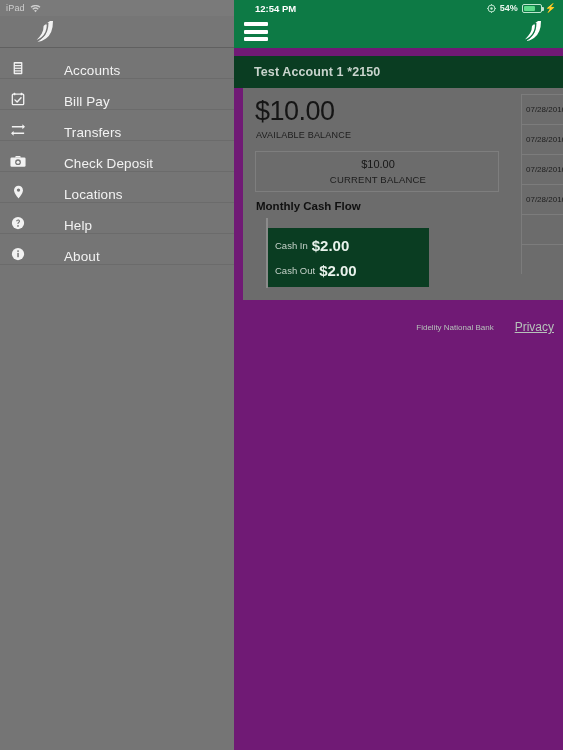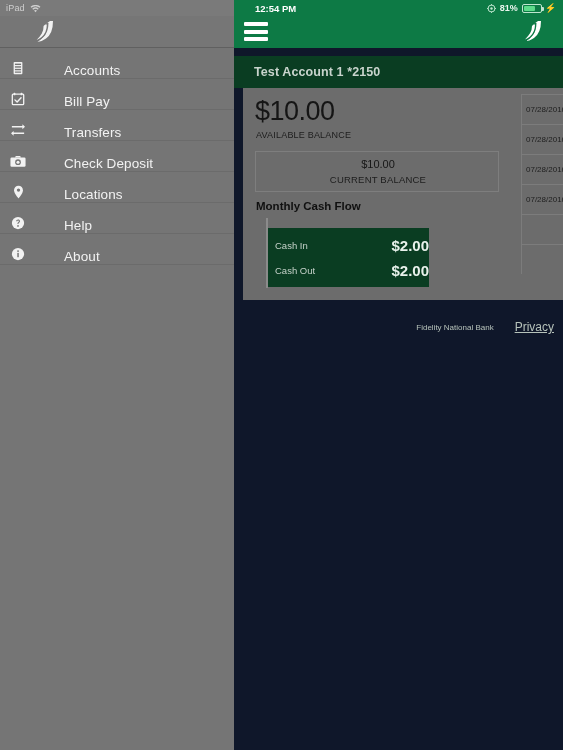--- a/index.html
+++ b/index.html
@@ -33,21 +33,21 @@
   .side-sep { position:absolute; left:0; top:47px; width:234px; height:1px; background:#606060; }
   .menu { position:absolute; left:0; top:48px; width:234px; }
   .menu-item { position:relative; height:31px; display:flex; align-items:flex-end;
                border-bottom:1px solid #6b6b6b; padding-left:6px;gap:28px; }
   .menu-icon { width:24px; height:20px; display:flex; align-items:center; justify-content:center;
                margin-right:6px; flex:0 0 24px; }
   .menu-label { font-size:13.5px; color:#f2f2f2; letter-spacing:.1px; }
   .menu-fill { position:absolute; left:0; top:296px; width:234px; height:454px; background:#757575; }
 
   
-  .main { position:absolute; left:234px; top:0; width:329px; height:750px; background:#0f172a; z-index:20; }
+  .main { position:absolute; left:234px; top:0; width:329px; height:750px; background:#701a75; z-index:20; }
   .navbar { position:absolute; left:0; top:16px; width:329px; height:32px; background:#0d7a45; }
   .hamburger { position:absolute; left:10px; top:6px; width:24px; height:19px;
                display:flex; flex-direction:column; justify-content:space-between; }
   .hamburger span { display:block; height:4px; background:#fff; border-radius:1px; }
   .nav-logo { position:absolute; right:18px; top:4px; width:24px; height:23px; }
 
   .acct-header { position:absolute; left:0; top:56px; width:329px; height:32px; background:#0a3d22; }
   .acct-header-inner { position:absolute; left:20px; top:0; height:32px; display:flex; align-items:center; }
   .acct-title { font-size:12.5px; font-weight:bold; color:#c9d4cd; letter-spacing:.1px; }
 
@@ -57,21 +57,21 @@
   .avail-amt { position:absolute; left:12px; top:8px; font-size:27px; color:#151515; letter-spacing:-.5px; }
   .avail-lbl { position:absolute; left:13px; top:42px; font-size:9px; color:#1d1d1d; letter-spacing:.2px; }
 
   .cur-box { position:absolute; left:12px; top:63px; width:244px; height:41px; border:1px solid #7e7e7e; }
   .cur-amt { position:absolute; top:6px; left:0; width:244px; text-align:center; font-size:11px; color:#161616; }
   .cur-lbl { position:absolute; top:22px; left:0; width:244px; text-align:center; font-size:9.5px; color:#1d1d1d; letter-spacing:.2px; }
 
   .cf-title { position:absolute; left:13px; top:112px; font-size:11.5px; font-weight:bold; color:#101010; }
   .cf-chart { position:absolute; left:23px; top:130px; width:230px; height:70px; }
   .cf-axis { position:absolute; left:0; top:0; width:2px; height:70px; background:#8b8b8b; }
-  .cf-bar { position:absolute; left:2px; height:34px; background:#0a3d22; display:flex; align-items:center;justify-content:space-between; }
+  .cf-bar { position:absolute; left:2px; height:34px; background:#0a3d22; display:flex; align-items:center; }
   .cf-bar1 { top:10px; width:161px; }
   .cf-bar2 { top:35px; width:161px; }
   .cf-bar-lbl { font-size:9.5px; color:#c6d2ca; margin-left:7px; }
   .cf-bar-val { font-size:15px; font-weight:bold; color:#e9f2ec; margin-left:4px; }
 
   
   .tx-panel { position:absolute; left:268px; top:0; width:52px; height:212px; background:#6c6c6c; }
   .tx-list { position:absolute; left:10px; top:6px; width:42px; }
   .tx-row { height:30px; border-top:1px solid #7c7c7c; border-left:1px solid #7c7c7c;
             display:flex; align-items:center; padding-left:4px; }
@@ -283,21 +283,21 @@
       <span>
         <svg viewBox="0 0 12 12" width="9" height="9">
           <circle cx="6" cy="6" r="4.6" fill="none" stroke="#bfe6cf" stroke-width="1.3"></circle>
           <circle cx="6" cy="6" r="1.6" fill="#bfe6cf"></circle>
           <rect x="5.4" y="0" width="1.2" height="2" fill="#bfe6cf"></rect>
           <rect x="5.4" y="10" width="1.2" height="2" fill="#bfe6cf"></rect>
           <rect x="0" y="5.4" width="2" height="1.2" fill="#bfe6cf"></rect>
           <rect x="10" y="5.4" width="2" height="1.2" fill="#bfe6cf"></rect>
         </svg>
       </span>
-      <span class="sb-pct">81%</span>
+      <span class="sb-pct">54%</span>
       <span class="batt">
           <i></i>
         </span>
       <span class="bolt">⚡</span>
     </div>
   </div>
 
 </div>
 
 </body></html>

